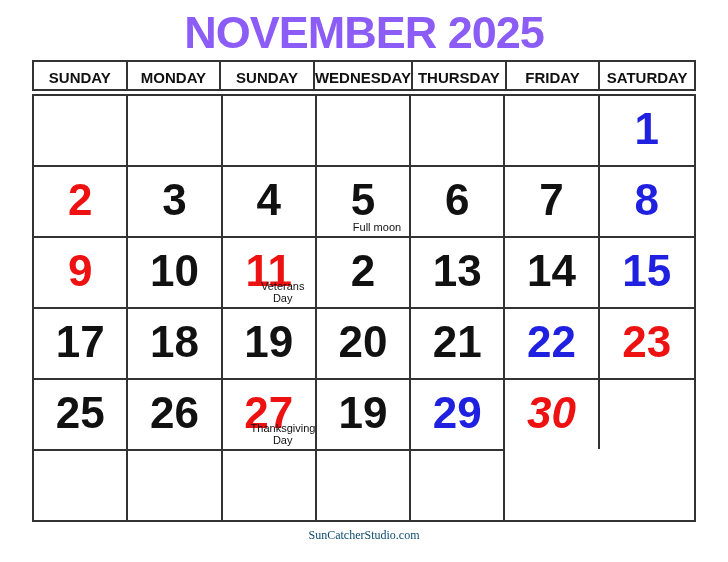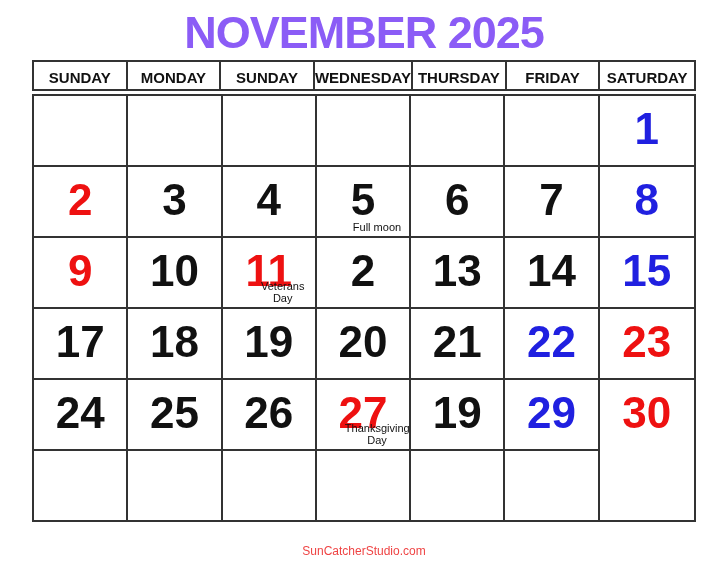--- a/index.html
+++ b/index.html
@@ -25,31 +25,31 @@
   .grid{
     display:grid;grid-template-columns:repeat(7,1fr);
     border:2px solid #333;margin-top:3px;background:#fff;
   }
   .cell{
     border-right:2px solid #333;border-bottom:2px solid #333;
     height:69px;position:relative;
     display:flex;align-items:center;justify-content:center;
   }
   .cell:nth-child(7n){border-right:none;}
-  .cell:nth-last-child(-n+7){border-bottom:none;}
+  .cell:nth-last-child(-n+7){border-bottom:none;font-style:italic;}
   .num{font-size:44px;font-weight:bold;line-height:1;color:#111;margin-top:-4px;}
   .num[data-color="red"]{color:#ee1111;}
   .num[data-color="blue"]{color:#2020e0;}
   .num[data-color="black"]{color:#111111;}
   .note{
     position:absolute;bottom:3px;left:0;right:0;text-align:center;
     font-size:11px;color:#111;font-weight:normal;margin-left:28px;
   }
   .footer{
-    text-align:center;font-size:12px;color:#ef4444;margin-top:22px;
+    text-align:center;font-size:12px;color:#0c4a6e;margin-top:6px;font-family:Liberation Serif, serif;
   }
 </style>
 </head>
 <body>
 
 <div class="page">
   <div class="title">NOVEMBER 2025</div>
 
   <div class="cal">
     <div class="weekdays">
@@ -174,24 +174,20 @@
       <div class="cell">
           <span class="num" data-color="blue">22</span>
           <span class="note"></span>
         </div>
 
       <div class="cell">
           <span class="num" data-color="red">23</span>
           <span class="note"></span>
         </div>
       <div class="cell">
-          <span class="num" data-color="black">24</span>
-          <span class="note"></span>
-        </div>
-      <div class="cell">
           <span class="num" data-color="black">25</span>
           <span class="note"></span>
         </div>
       <div class="cell">
           <span class="num" data-color="black">26</span>
           <span class="note"></span>
         </div>
       <div class="cell">
           <span class="num" data-color="red">27</span>
           <span class="note">Thanksgiving Day</span>

